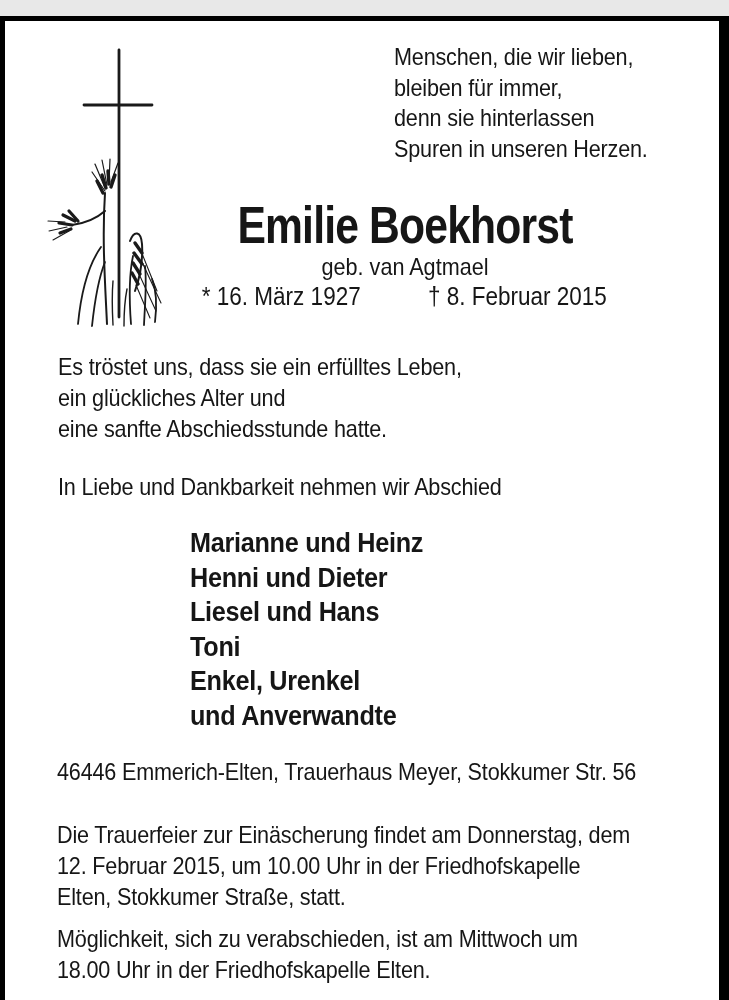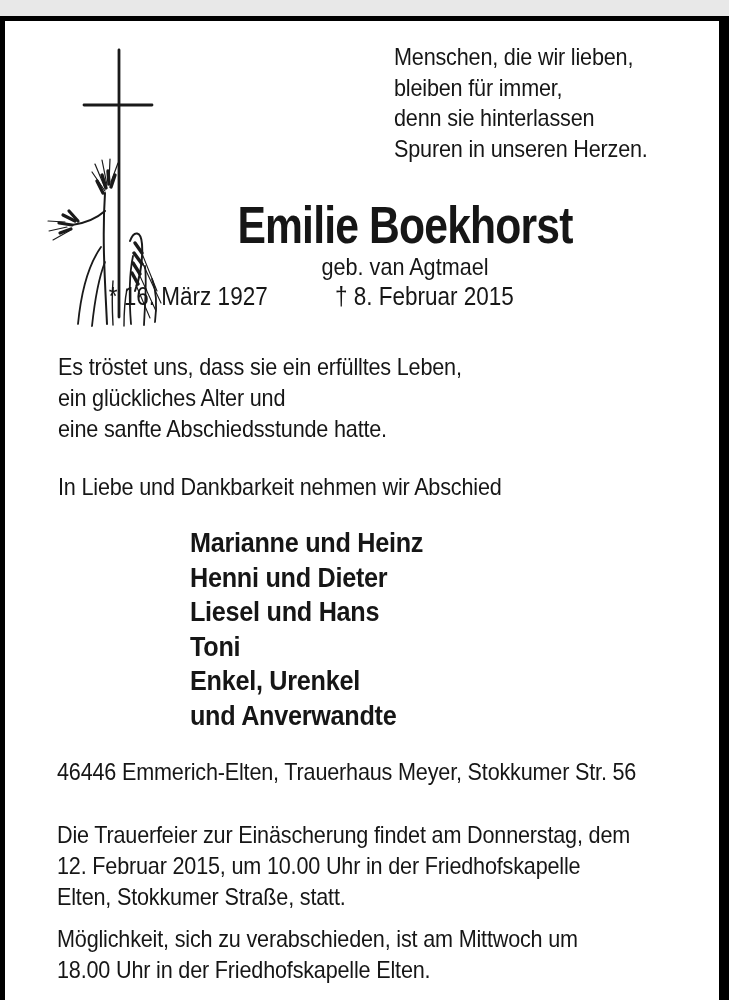--- a/index.html
+++ b/index.html
@@ -29,21 +29,21 @@
   .header{left:100px;top:0;width:610px;text-align:center;}
   .deceased-name{
     position:absolute;top:183px;left:0;width:100%;
     font-size:52px;font-weight:700;line-height:1;
     letter-spacing:-1px;white-space:nowrap;
     transform:scaleX(0.82);transform-origin:center top;
   }
   .maiden{position:absolute;top:237px;left:0;width:100%;font-size:24px;}
   .dates{
     position:absolute;top:266px;left:0;width:100%;
-    display:flex;justify-content:flex-start;gap:48px;
+    display:flex;justify-content:center;gap:48px;
     font-size:25px;white-space:nowrap;
   }
   .body-block{
     font-size:24px;line-height:31px;
     letter-spacing:-0.2px;white-space:nowrap;
   }
   .intro{left:58px;top:335px;}
   .farewell{left:58px;top:455px;}
   .mourners{
     left:190px;top:510px;

